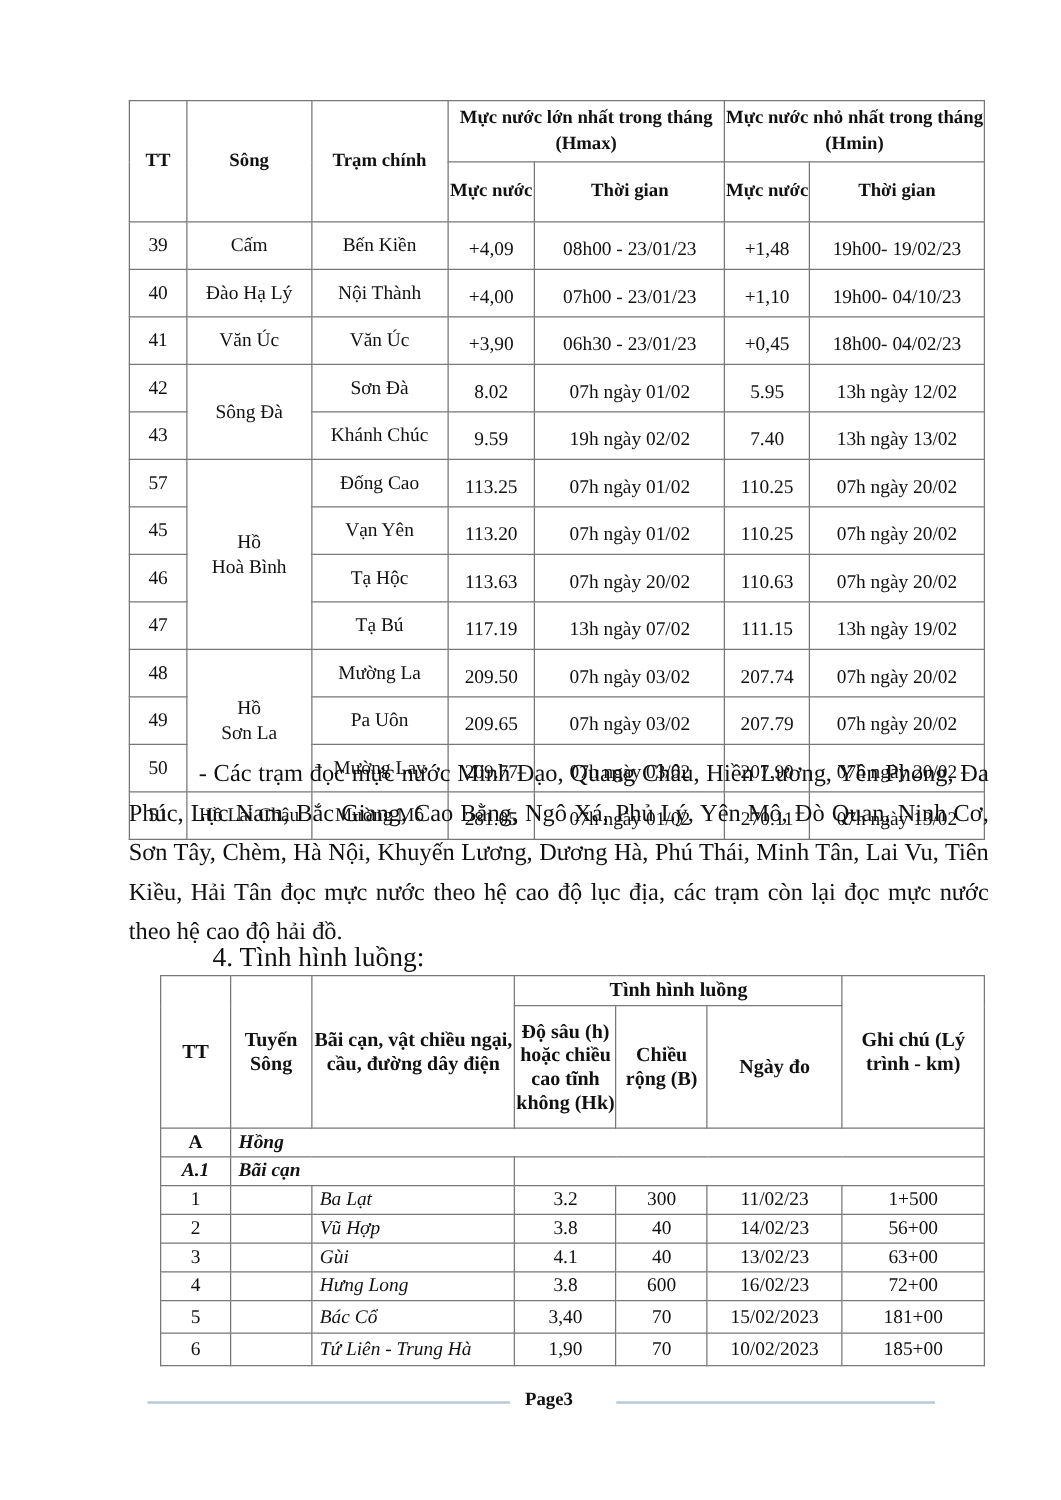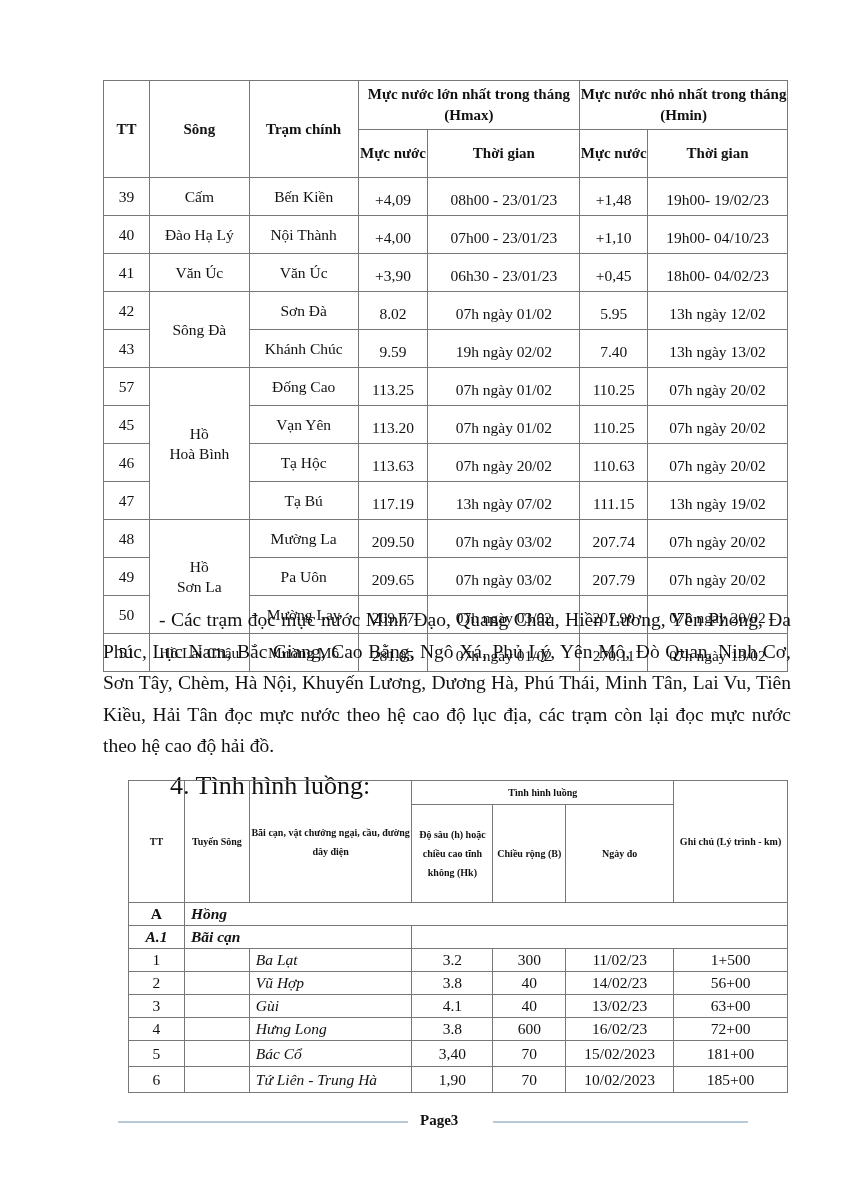--- a/index.html
+++ b/index.html
@@ -9,25 +9,25 @@
 
   
   #t1 { left: 103px; top: 80px; width: 685px; font-size: 15.5px; }
   #t1 th { font-weight: bold; font-size: 15px; line-height: 21px; }
   #t1 td { height: 31px; line-height: 20px; }
   #t1 td.num { padding-top: 6px; }
 
   
   .para { position: absolute; left: 103px; width: 688px; font-size: 19.5px; line-height: 31.5px; text-align: justify; }
   #p1 { top: 604px; text-indent: 56px; }
-  #p2 { top: 750px; left: 170px; width: 400px; font-size: 26px; margin-top: 20px; }
+  #p2 { top: 750px; left: 170px; width: 400px; font-size: 22px; }
 
   
   #t2 { left: 128px; top: 780px; width: 660px; font-size: 15.5px; }
-  #t2 th { font-weight: bold; font-size: 10px; line-height: 19px; }
+  #t2 th { font-weight: bold; font-size: 16px; line-height: 19px; }
   #t2 td { height: 22px; line-height: 20px; }
   #t2 td.left { text-align: left; padding-left: 6px; font-style: italic; }
   #t2 .bold { font-weight: bold; }
   #t2 .boldit { font-weight: bold; font-style: italic; }
 
   
   .footer { position: absolute; top: 1112px; left: 118px; width: 630px; height: 20px; text-decoration: underline; }
   .footer .line { position: absolute; top: 9px; height: 2px; background: #b8cad8; }
   .footer .l1 { left: 0; width: 290px; }
   .footer .l2 { left: 375px; width: 255px; }
@@ -186,21 +186,21 @@
       <col style="width:163px">
       <col style="width:81px">
       <col style="width:73px">
       <col style="width:108px">
       <col style="width:114px">
   </colgroup>
   <thead>
     <tr style="height:24px">
       <th rowspan="2">TT</th>
       <th rowspan="2">Tuyến Sông</th>
-      <th rowspan="2">Bãi cạn, vật chướng ngại, cầu, đường dây điện</th>
+      <th rowspan="2">Bãi cạn, vật chiều ngại, cầu, đường dây điện</th>
       <th colspan="3">Tình hình luồng</th>
       <th rowspan="2">Ghi chú (Lý trình - km)</th>
     </tr>
     <tr style="height:98px">
       <th>Độ sâu (h) hoặc chiều cao tĩnh không (Hk)</th>
       <th>Chiều rộng (B)</th>
       <th>Ngày đo</th>
     </tr>
   </thead>
   <tbody>

